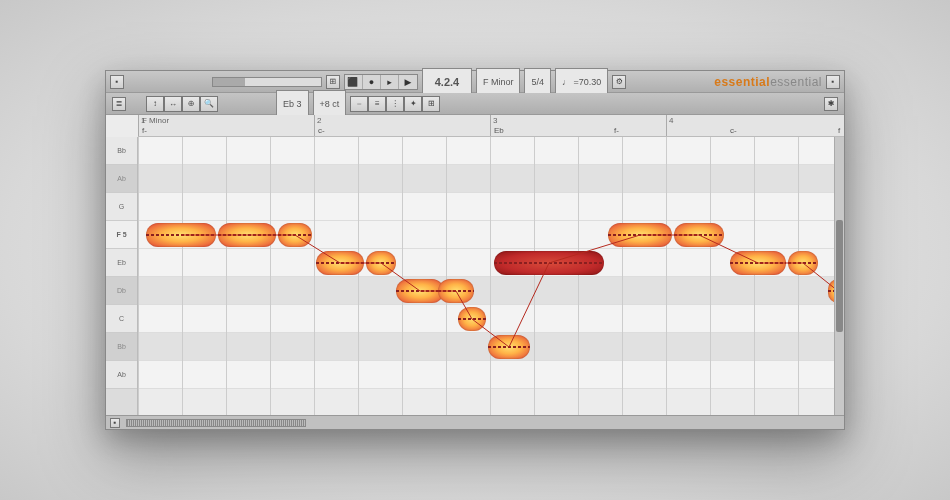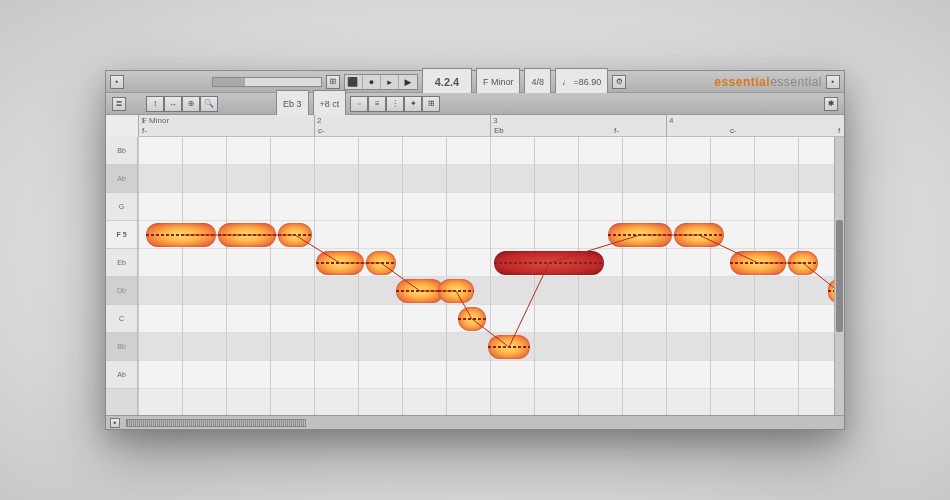--- a/index.html
+++ b/index.html
@@ -160,22 +160,22 @@
     </div>
     <span class="sq-btn">⊞</span>
     <div class="transport-group">
       <span class="tbtn">⬛</span>
       <span class="tbtn">●</span>
       <span class="tbtn">▸</span>
       <span class="tbtn">▶</span>
     </div>
     <div class="info-box version-box">4.2.4</div>
     <div class="info-box">F Minor</div>
-    <div class="info-box">4/8</div>
-    <div class="info-box">♩ = <span>86.90</span></div>
+    <div class="info-box">5/4</div>
+    <div class="info-box">♩ = <span>70.30</span></div>
     <span class="sq-btn">⚙</span>
     <span class="spacer"></span>
     <span class="logo">
       <span class="brand">essential</span><span class="edition">essential</span>
     </span>
     <span class="sq-btn">▪</span>
   </div>
 
   <div class="toolbar">
     <span class="sq-btn">≣</span>

